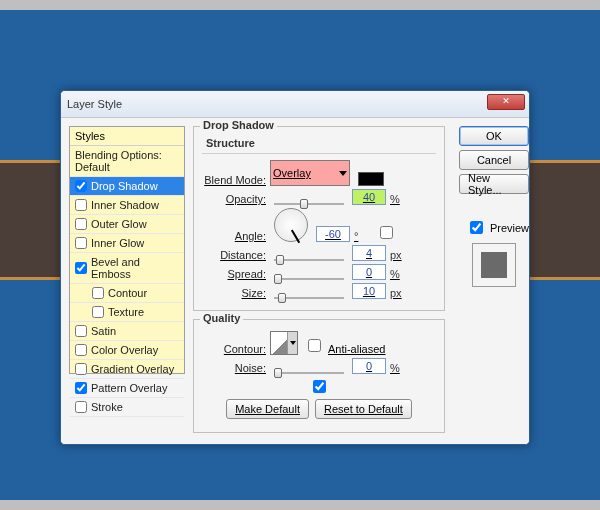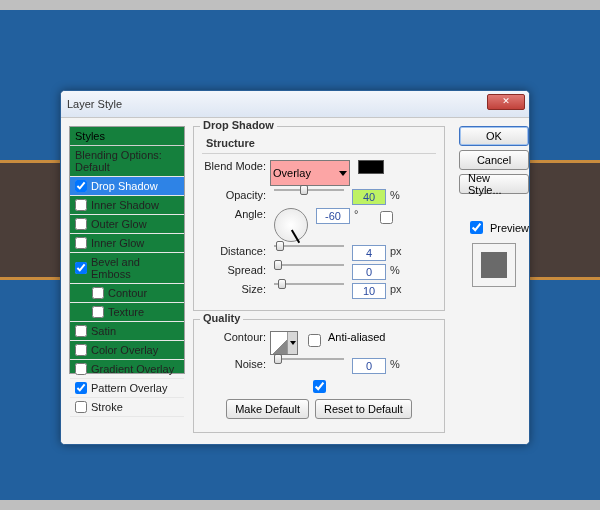--- a/index.html
+++ b/index.html
@@ -5,32 +5,32 @@
   * { box-sizing: border-box; font-family: "Segoe UI", Tahoma, sans-serif; font-size: 11px; }
   body { margin:0; width:600px; height:510px; background:#bfbfbf; overflow:hidden; position:relative;}
   .canvas { position:absolute; left:0; top:10px; width:600px; height:490px; background:#22609e; }
   .canvas::before, .canvas::after { content:""; position:absolute; left:0; right:0;}
   .stripe { position:absolute; left:0; right:0; top:150px; height:120px; background:#4b3e39; border-top:3px solid #c98c3e; border-bottom:3px solid #c98c3e; }
   .win { position:absolute; left:60px; top:90px; width:470px; height:355px; background:#ececec; border:1px solid #2a5f97; border-radius:5px; box-shadow:0 0 10px rgba(0,0,0,.4); overflow:hidden;}
   .titlebar { height:26px; background:linear-gradient(#f3f6fb,#dde6f3); display:flex; align-items:center; padding:0 6px; position:relative;}
   .titlebar .title { color:#333;}
   .close { position:absolute; right:4px; top:3px; width:38px; height:16px; background:linear-gradient(#e07a75,#c1423b); border:1px solid #8a2b25; border-radius:2px; color:#fff; text-align:center; line-height:13px; font-size:9px;}
   .body { position:absolute; top:26px; left:0; right:0; bottom:0; background:#f4f4f4; border-top:1px solid #c7c7c7; }
-  .styles-list { position:absolute; left:8px; top:8px; width:116px; height:248px; background:#15803d; border:1px solid #9f9f9f; }
+  .styles-list { position:absolute; left:8px; top:8px; width:116px; height:248px; background:#fef9c3; border:1px solid #9f9f9f; }
   .styles-list .hdr { border-bottom:1px solid #d0d0d0; padding:3px 5px; color:#000;}
   .styles-list .row { display:flex; align-items:center; gap:4px; padding:3px 5px; border-bottom:1px solid #e7e7e7; color:#222; cursor:default;}
   .styles-list .row.sub { padding-left:22px;}
   .styles-list .row.selected { background:#2e83e6; color:#fff;}
   .styles-list input[type=checkbox]{ width:12px; height:12px; margin:0;}
   .panel { position:absolute; left:132px; top:8px; width:252px; height:308px;}
   .group { border:1px solid #c0c0c0; background:#f4f4f4; padding:8px 8px 10px 8px; margin-bottom:8px; position:relative;}
   .group .legend { position:absolute; top:-8px; left:6px; background:#f4f4f4; padding:0 3px; font-weight:bold; color:#333;}
   .sub-legend { color:#333; font-weight:bold; margin:2px 0 4px 4px;}
   .hr { height:1px; background:#d0d0d0; margin:2px 0 6px 0;}
-  .frow { display:flex; align-items:flex-start; margin:3px 0; gap:4px;}
+  .frow { display:flex; align-items:flex-end; margin:3px 0; gap:4px;text-decoration:underline;}
   .frow label { width:64px; text-align:right; color:#222;}
   .num { width:34px; height:16px; border:1px solid #7a9ac9; background:#fff; text-align:center; color:#2a4aa0; padding:0 2px;}
   .unit { width:18px; color:#333;}
   .slider { flex:0 0 70px; height:2px; background:#b0b0b0; position:relative; margin:0 4px;}
   .slider .thumb { position:absolute; top:-4px; width:8px; height:10px; background:linear-gradient(#fdfdfd,#d8d8d8); border:1px solid #6a6a6a; border-radius:2px;}
   .combo { width:80px; height:16px; border:1px solid #7a7a7a; background:#fca5a5; display:inline-flex; align-items:center; justify-content:space-between; padding:12px 2px;}
   .combo .arrow { width:0;height:0;border-left:4px solid transparent;border-right:4px solid transparent;border-top:5px solid #000;}
   .swatch { width:26px; height:14px; background:#000; border:1px solid #555; display:inline-block; margin-left:4px;}
   .dial { width:34px; height:34px; border:1px solid #888; border-radius:50%; background:radial-gradient(#fff,#e4e4e4); position:relative; margin:0 4px;}
   .dial::after { content:""; position:absolute; width:15px; height:1.5px; background:#000; top:20px; left:17px; transform-origin:left center; transform:rotate(60deg);}

